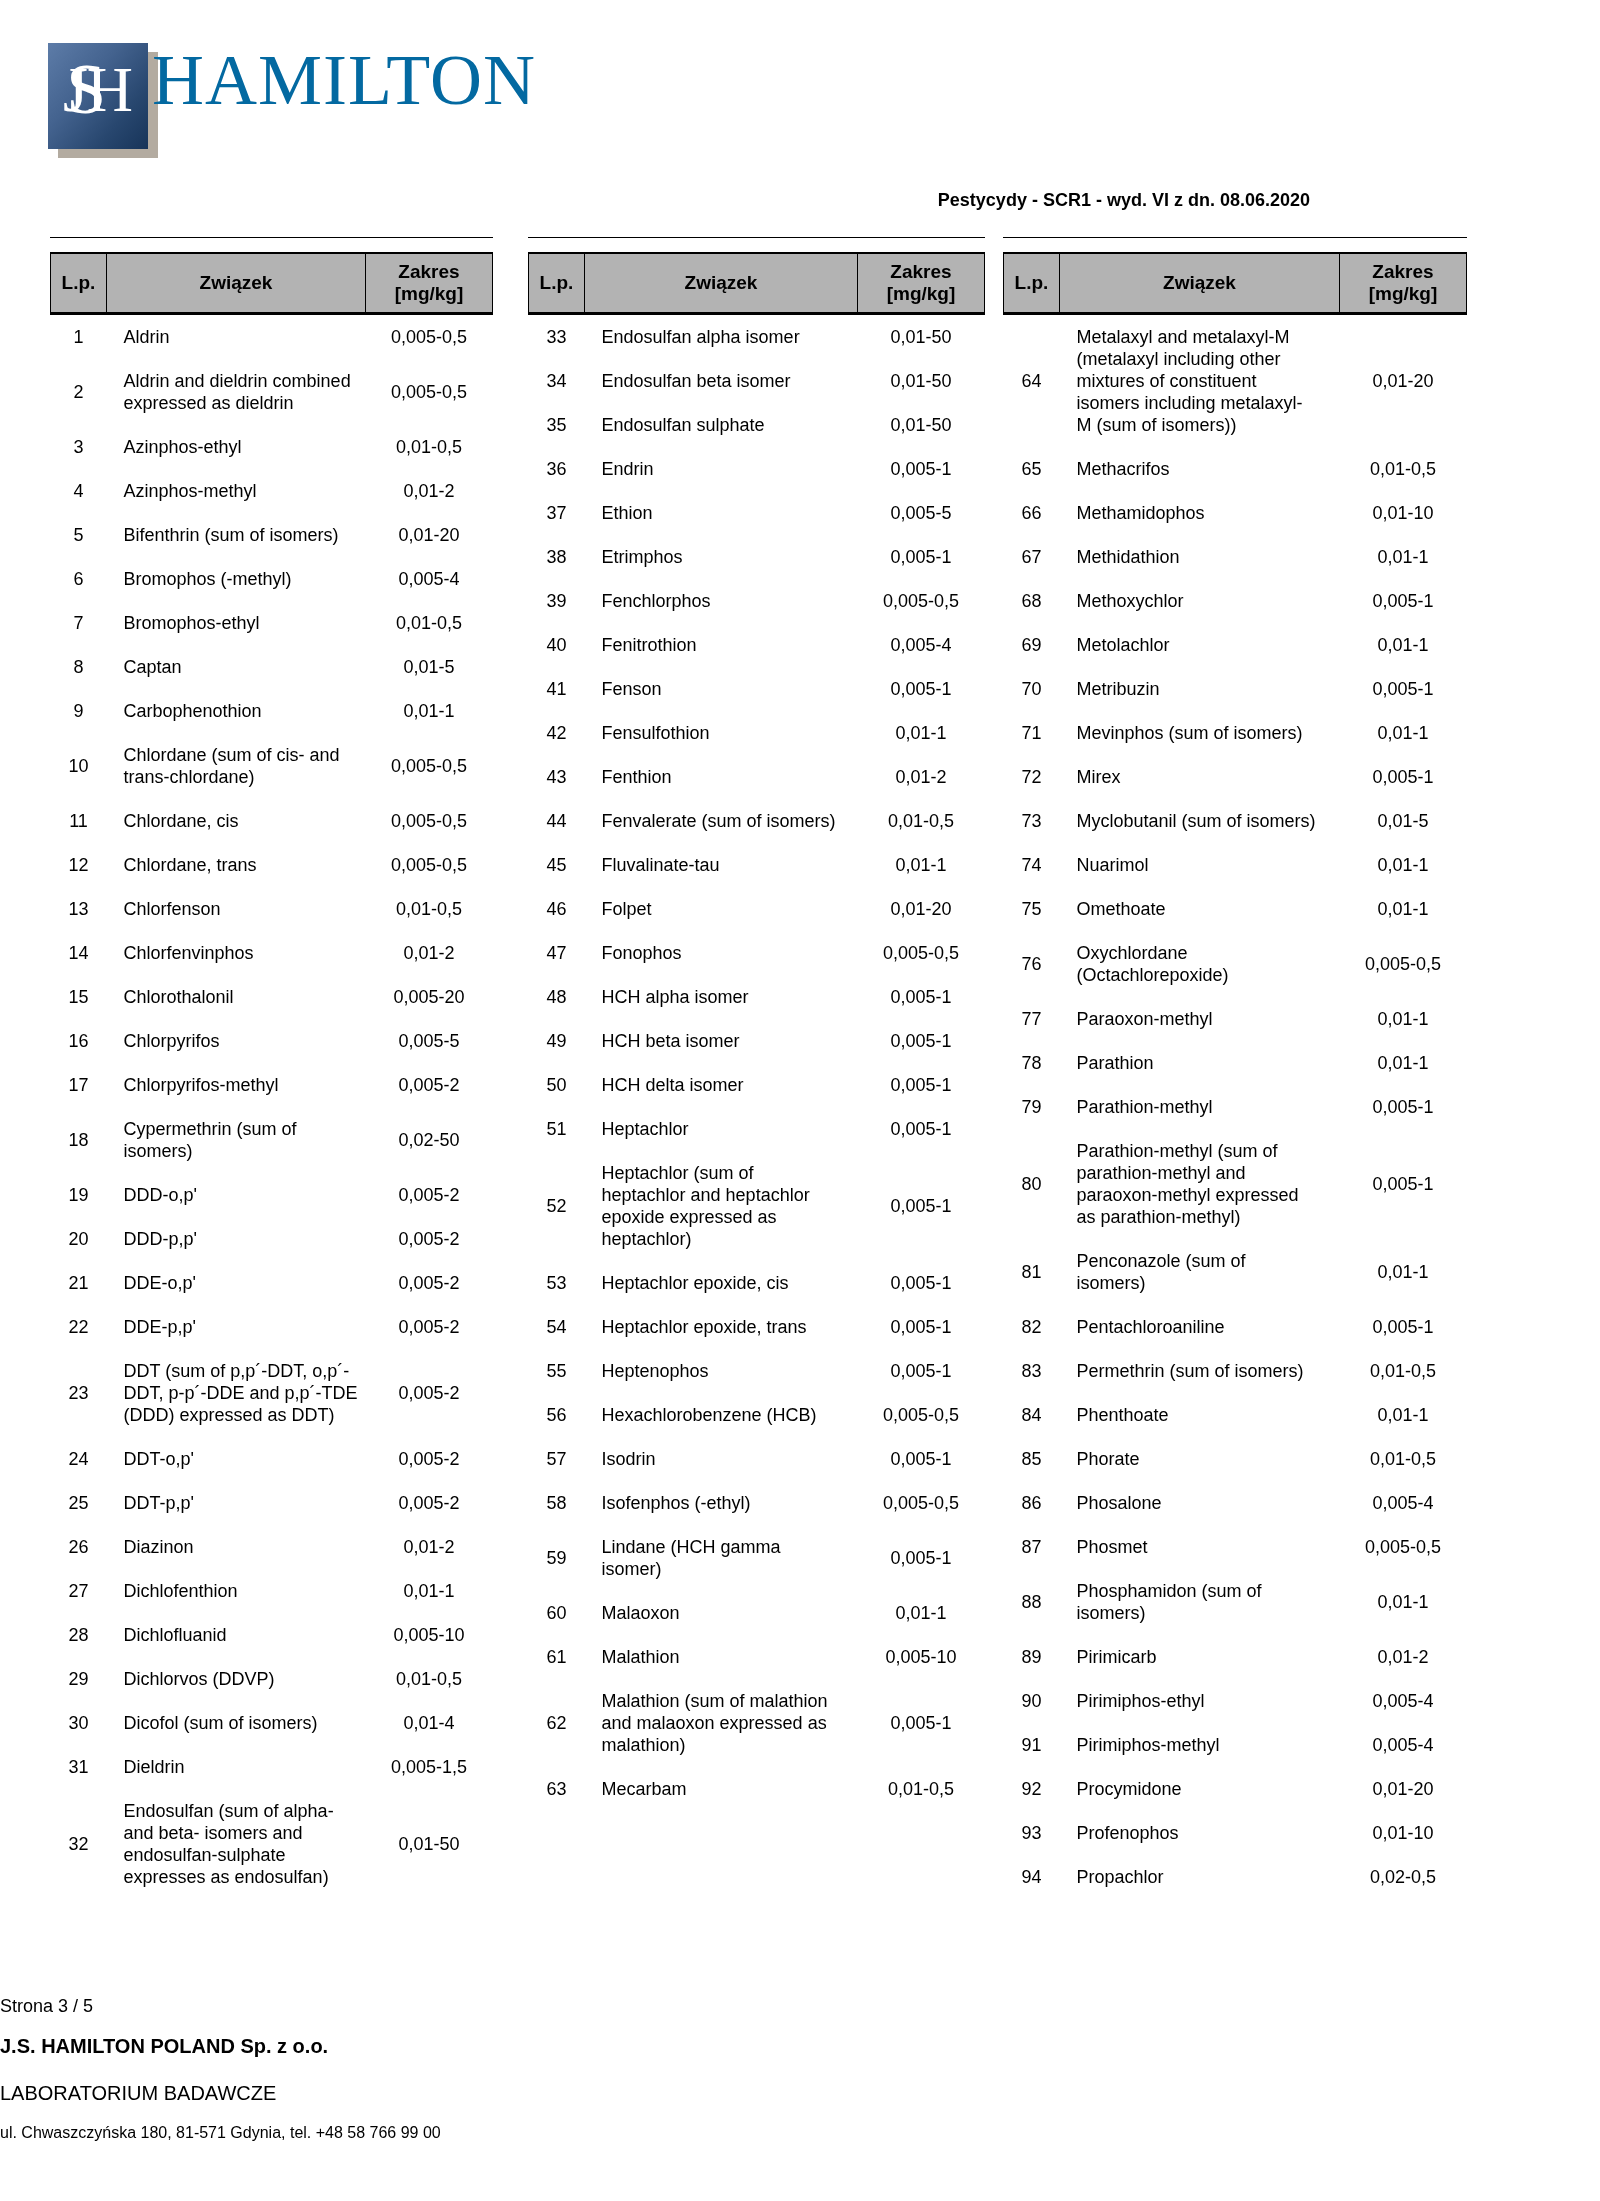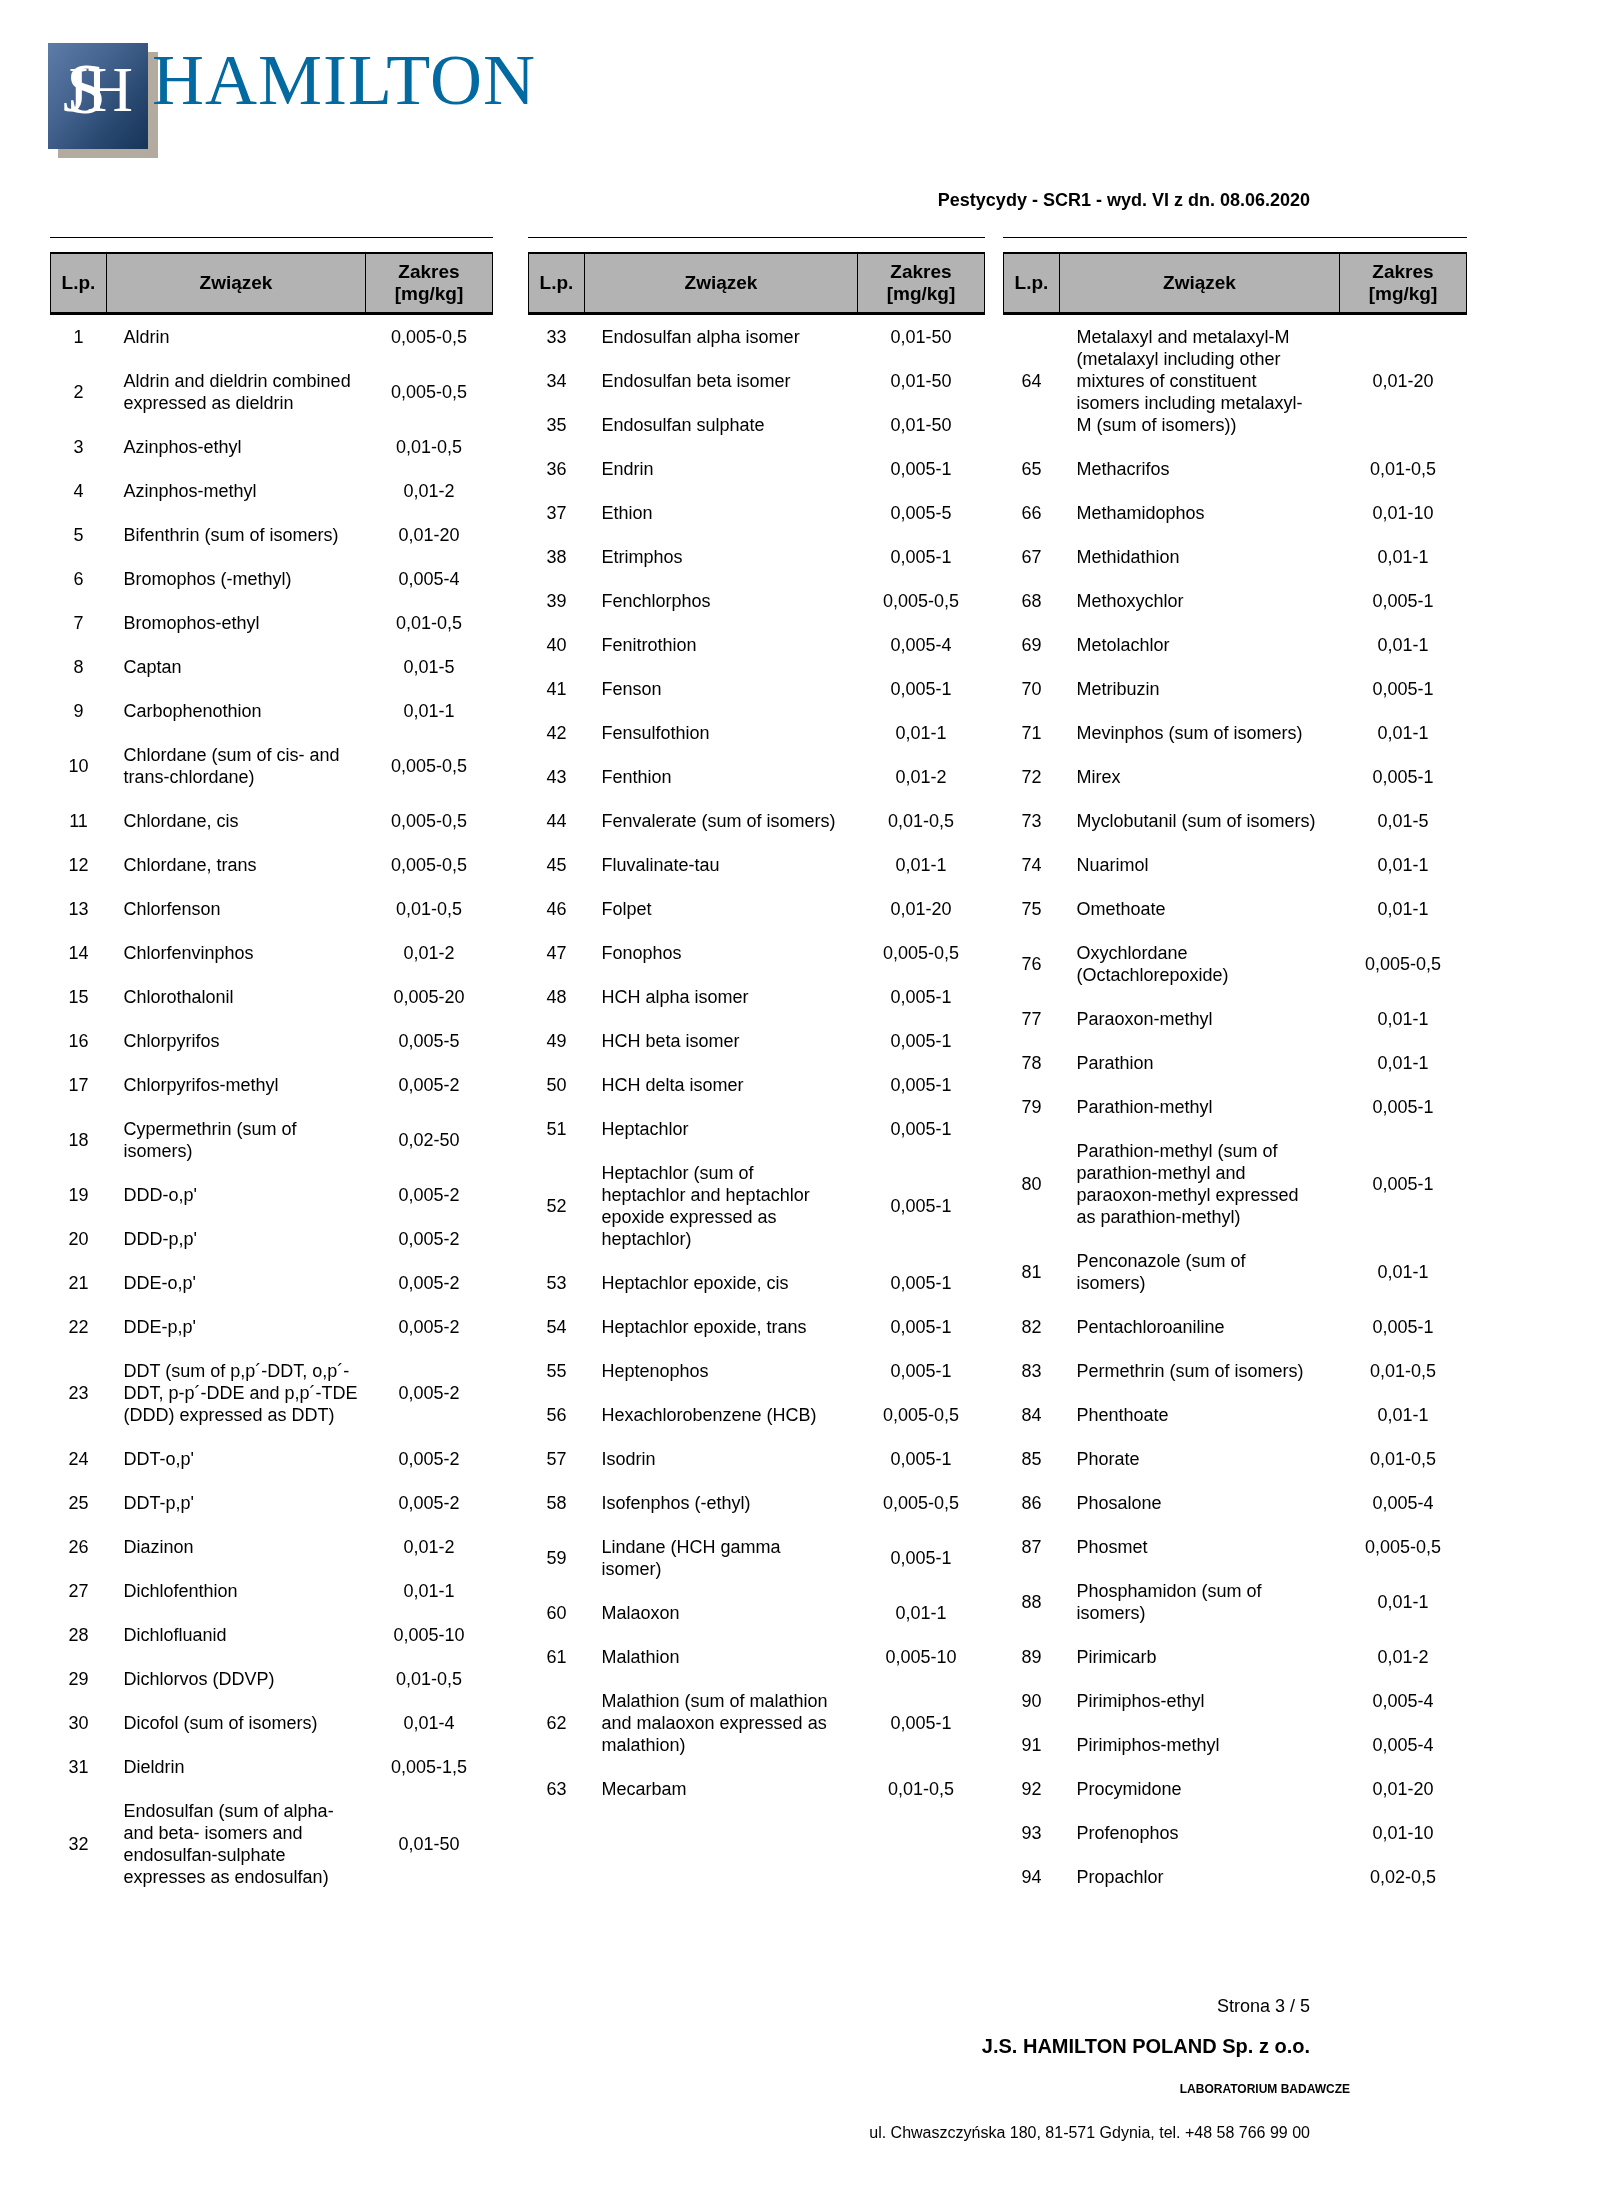--- a/index.html
+++ b/index.html
@@ -35,24 +35,24 @@
   .tbl col.col-range { width:127px; }
   .tbl thead th { background:#b3b3b3; border:1px solid #000; border-top:2px solid #000;
     border-bottom:3px solid #000; font-size:19px; font-weight:700; padding:7px 2px;
     line-height:22px; text-align:center; vertical-align:middle; }
   .tbl td { vertical-align:middle; font-size:18px; line-height:22px; padding:11px 0; }
   .tbl td.c-no    { text-align:center; }
   .tbl td.c-name  { text-align:left; padding-left:17px; padding-right:6px; white-space:pre-line; }
   .tbl td.c-range { text-align:center; }
 
   
-  .footer-line { position:absolute; left:0; width:1310px; text-align:right; }
+  .footer-line { position:absolute; left:0; width:1310px; text-align:left; }
   .f-page    { top:1996px; font-size:18px; }
   .f-company { top:2035px; font-size:20px; font-weight:700; }
-  .f-lab     { top:2082px; font-size:12px; font-weight:700;margin-left:40px; }
+  .f-lab     { top:2082px; font-size:20px; font-weight:400; }
   .f-address { top:2124px; font-size:16px; }
 </style>
 </head>
 <body>
 
 <div class="page">
 
   <div class="logo-badge">
     <div class="logo-shadow"></div>
     <div class="logo-blue">

